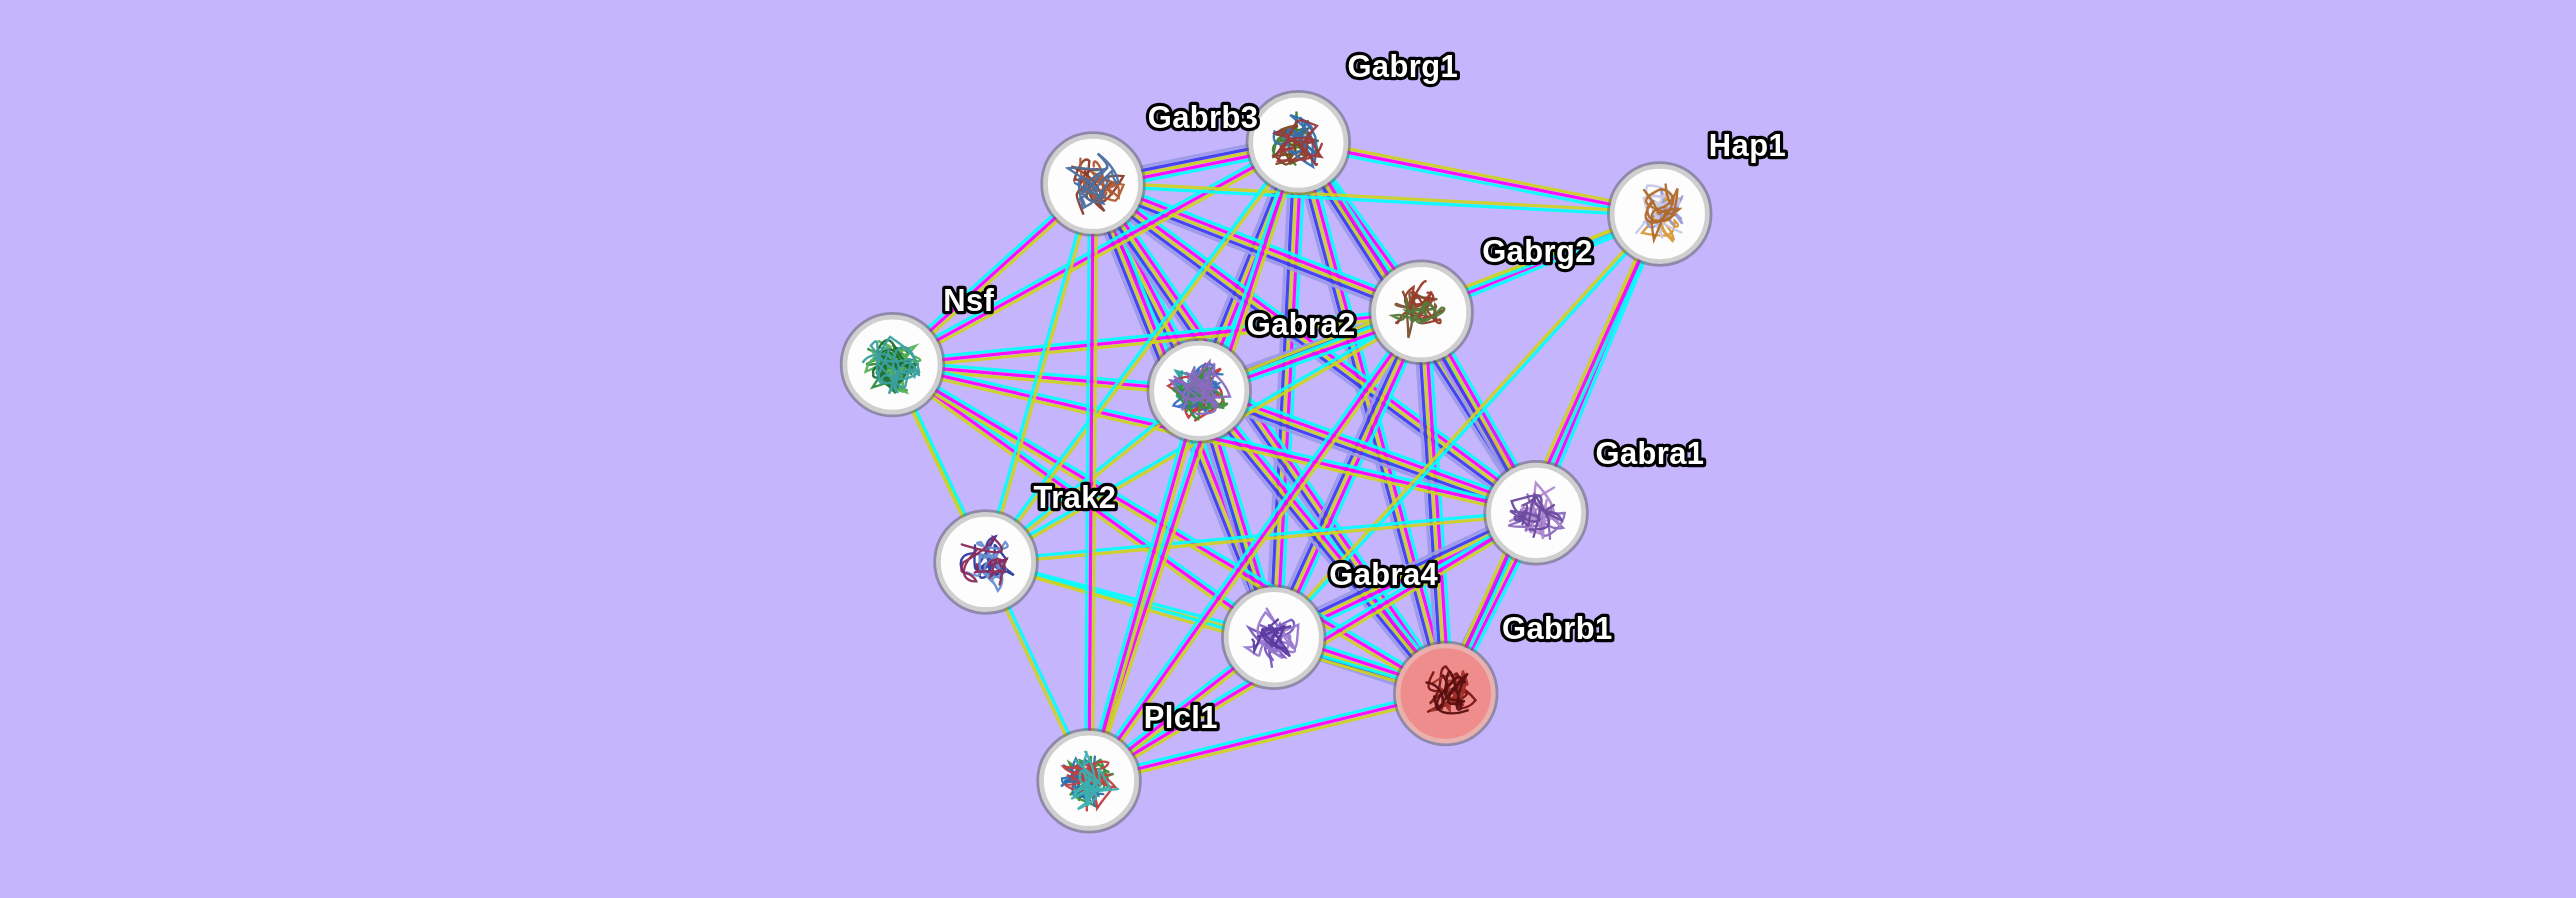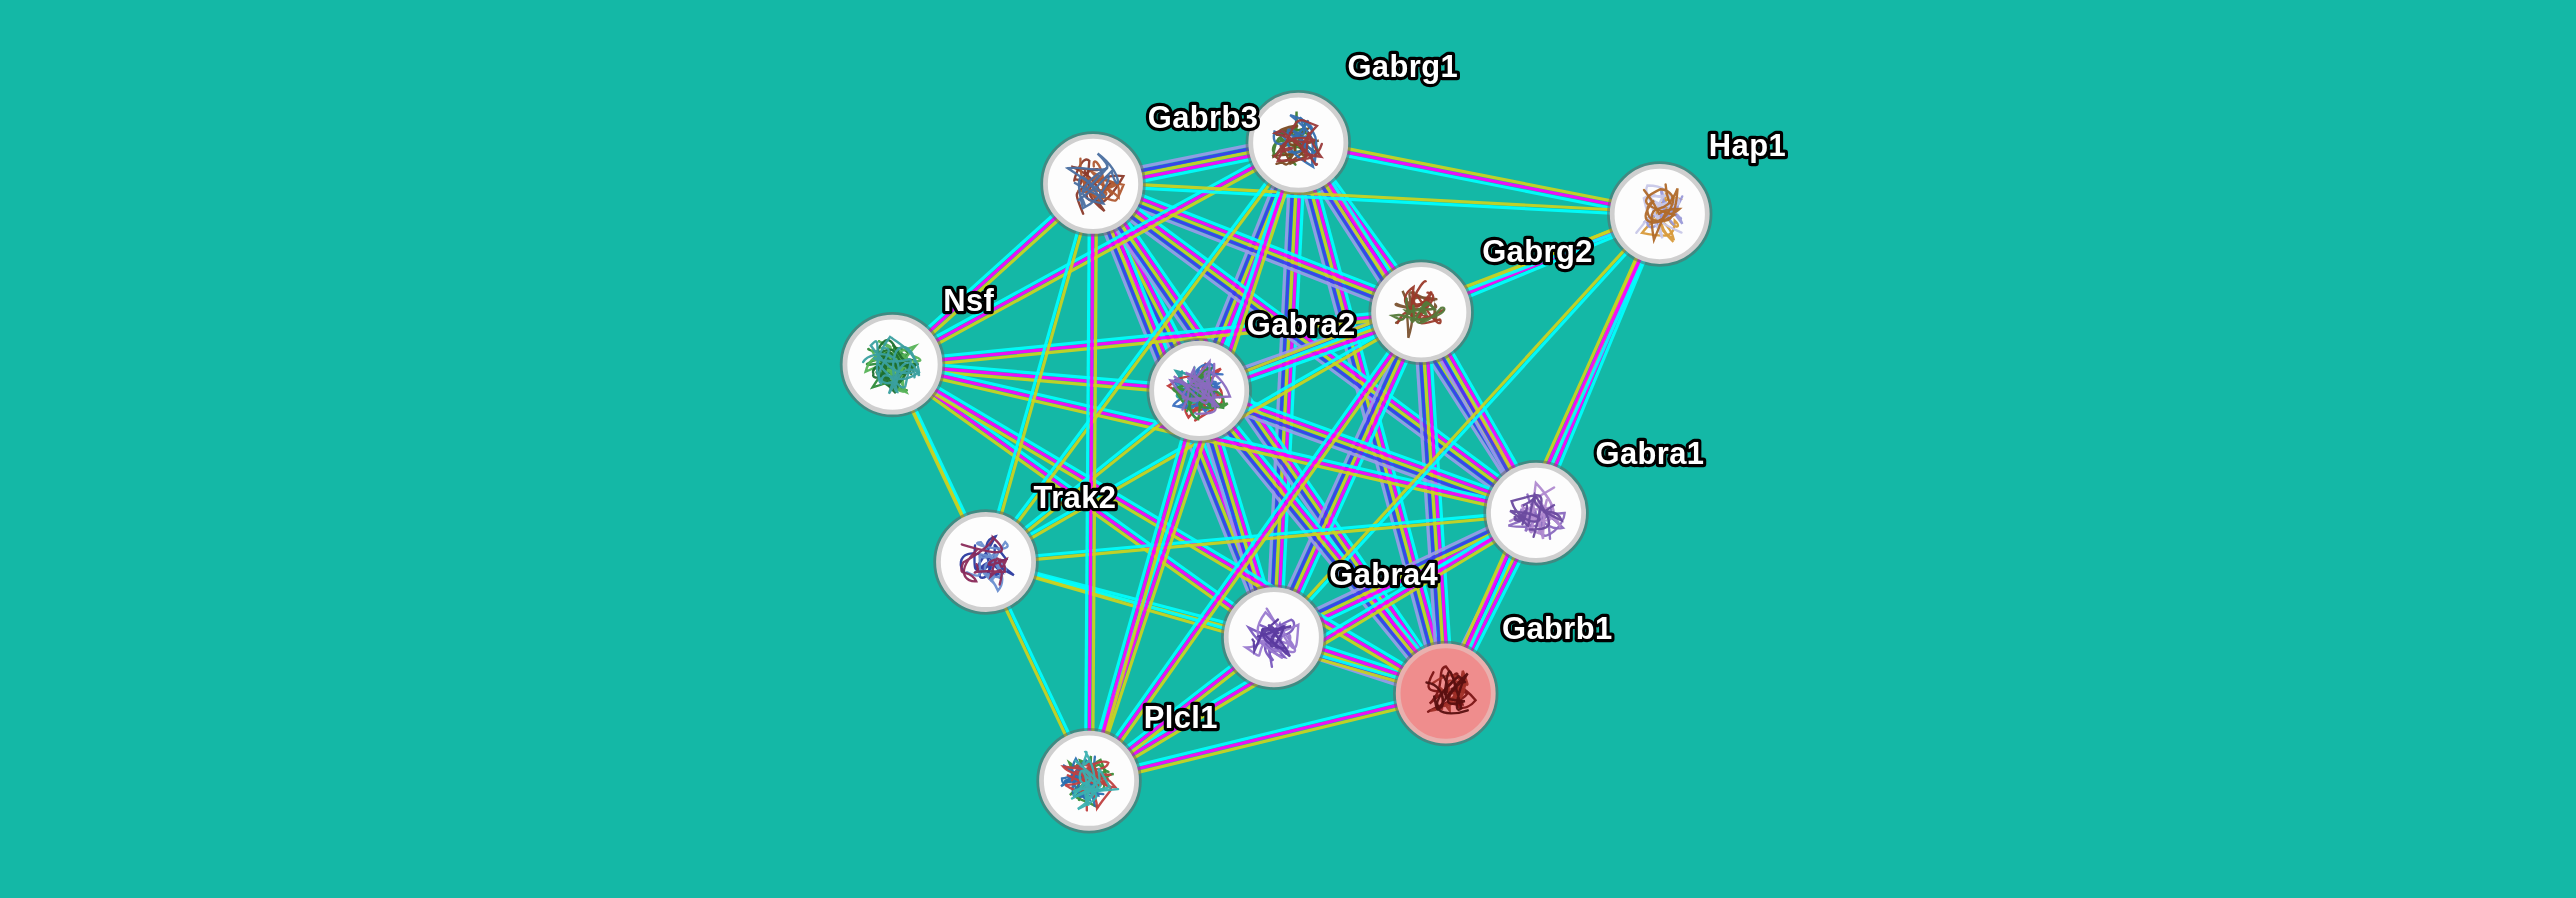--- a/index.html
+++ b/index.html
@@ -4,21 +4,21 @@
 <style>
   html, body {
     margin: 0;
     padding: 0;
     background: #000000;
   }
   .viewport {
     position: relative;
     width: 2576px;
     height: 898px;
-    background: #14b8a6;
+    background: #c4b5fd;
     overflow: hidden;
   }
   svg.network {
     display: block;
     width: 2576px;
     height: 898px;
   }
   .node-label {
     font-family: "Liberation Sans", sans-serif;
     font-size: 39px;

